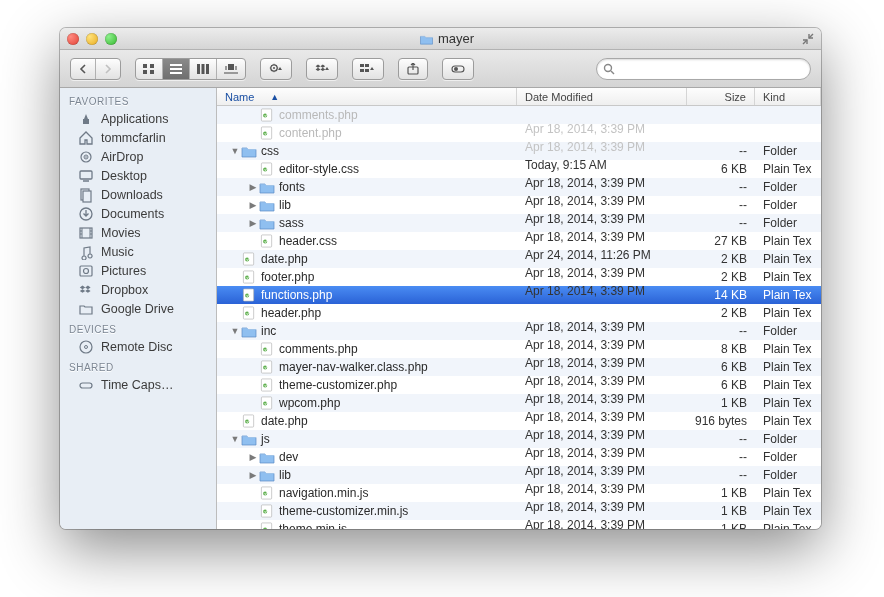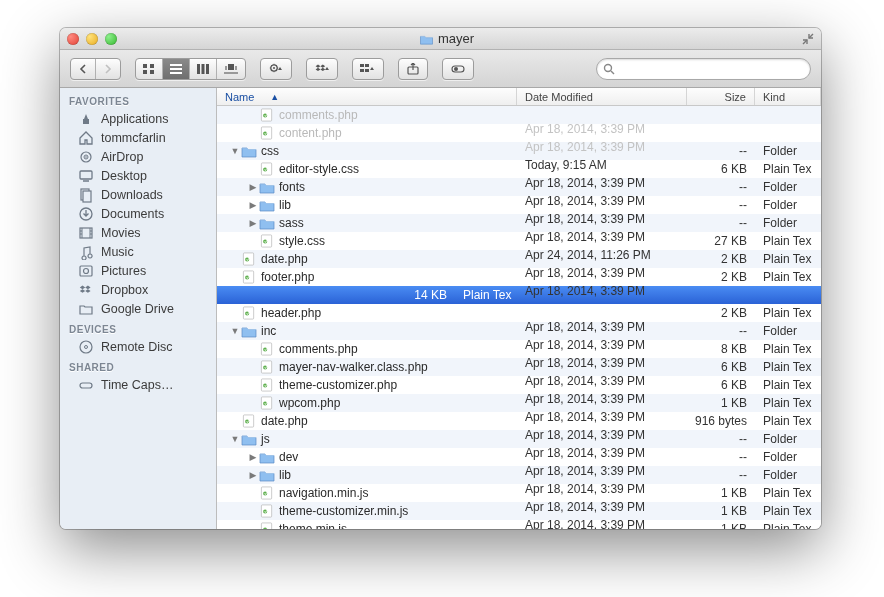--- a/index.html
+++ b/index.html
@@ -113,21 +113,21 @@
   }
   .sidebar {
     width: 157px;
     background: #e8eef5;
     border-right: 1px solid #bcbcbc;
     padding-top: 2px;
     overflow: hidden;
   }
   .sb-sect {
     font-size: 10px;
-    font-weight: bold;
+    font-weight: normal;
     color: #7c8693;
     letter-spacing: 0.5px;
     padding: 6px 9px 2px 9px;
     text-shadow: 0 1px 0 #fff;
   }
   .sb-item {
     display: flex; align-items: center; gap: 7px;
     padding: 1px 4px 1px 18px;
     font-size: 12.5px;
     color: #3b3b3b;
@@ -559,21 +559,21 @@
           </div>
           <div class="row">
             <div class="cell c-name">
               <span class="indent" style="width:30px"></span>
               <span class="disclosure"></span>
               <span class="fic">
                 <svg width="16" height="14" viewBox="0 0 16 15">
                   <use href="#ico-file"></use>
                 </svg>
               </span>
-              <span>style.css</span>
+              <span>header.css</span>
             </div>
             <div class="cell c-date">Apr 24, 2014, 11:26 PM</div>
             <div class="cell c-size">27 KB</div>
             <div class="cell c-kind">Plain Tex</div>
           </div>
           <div class="row alt">
             <div class="cell c-name">
               <span class="indent" style="width:12px"></span>
               <span class="disclosure"></span>
               <span class="fic">
@@ -596,20 +596,30 @@
                   <use href="#ico-file"></use>
                 </svg>
               </span>
               <span>footer.php</span>
             </div>
             <div class="cell c-date">Apr 18, 2014, 3:39 PM</div>
             <div class="cell c-size">2 KB</div>
             <div class="cell c-kind">Plain Tex</div>
           </div>
           <div class="row alt selected">
+            <div class="cell c-name">
+              <span class="indent" style="width:12px"></span>
+              <span class="disclosure"></span>
+              <span class="fic">
+                <svg width="16" height="14" viewBox="0 0 16 15">
+                  <use href="#ico-file"></use>
+                </svg>
+              </span>
+              <span>functions.php</span>
+            </div>
             <div class="cell c-date">Apr 18, 2014, 3:39 PM</div>
             <div class="cell c-size">14 KB</div>
             <div class="cell c-kind">Plain Tex</div>
           </div>
           <div class="row">
             <div class="cell c-name">
               <span class="indent" style="width:12px"></span>
               <span class="disclosure"></span>
               <span class="fic">
                 <svg width="16" height="14" viewBox="0 0 16 15">

